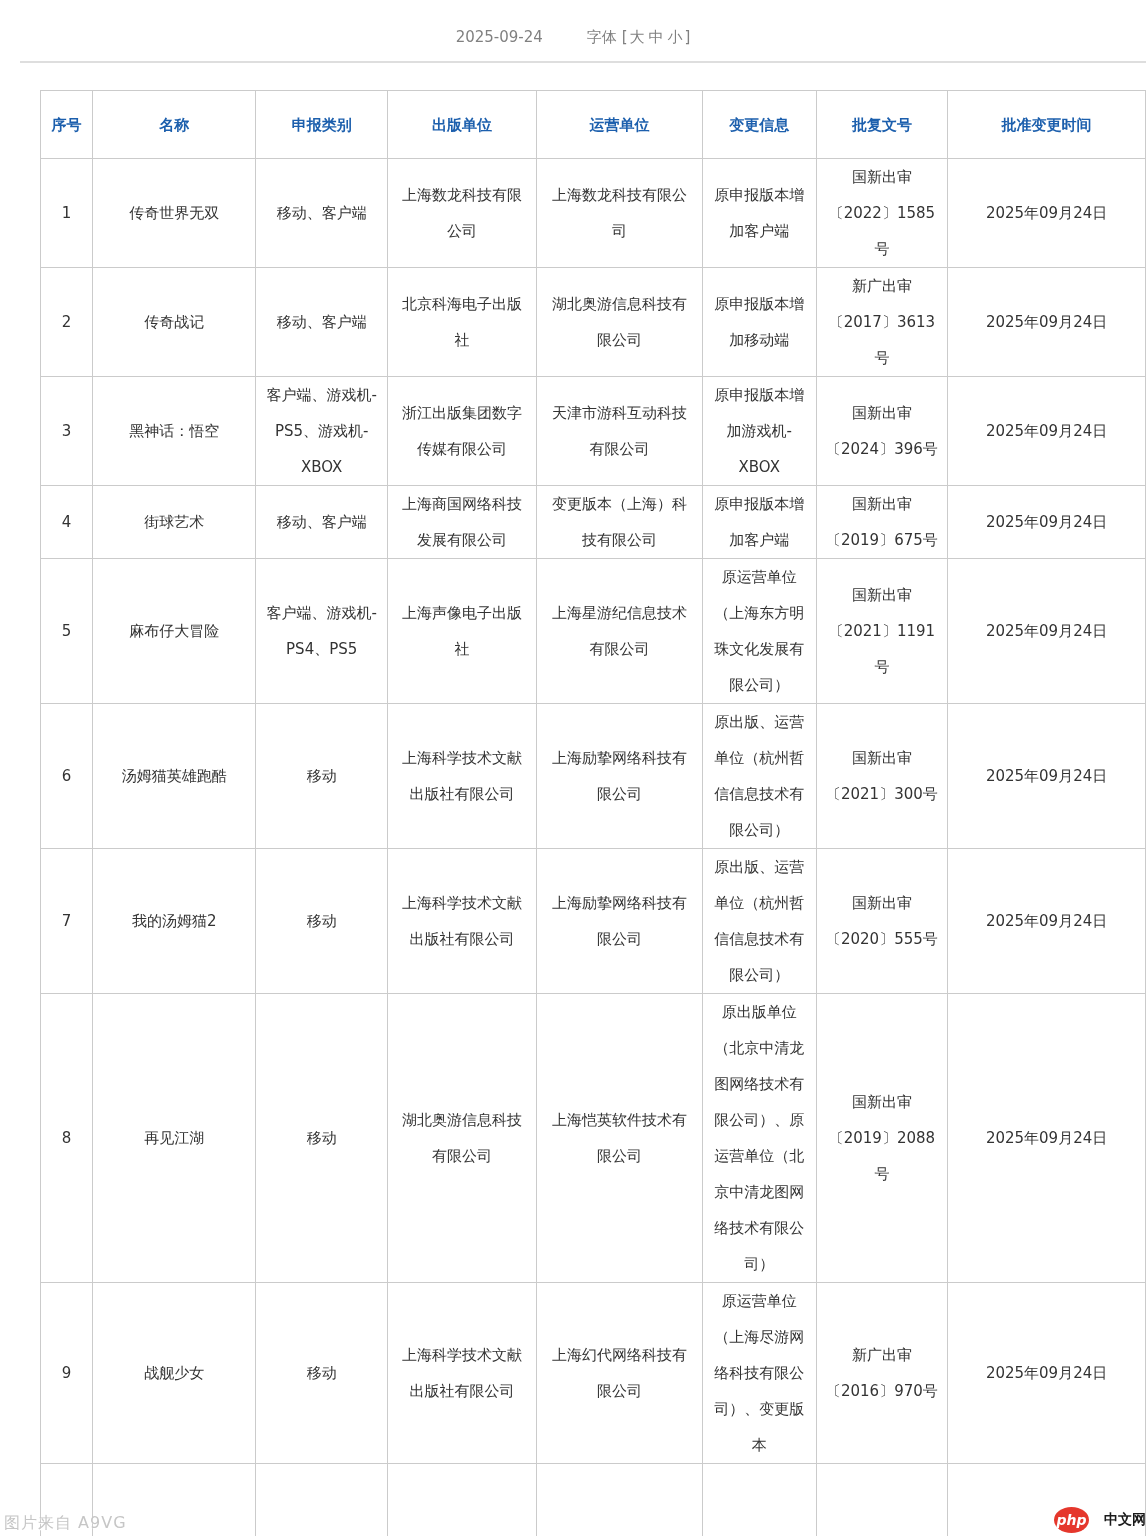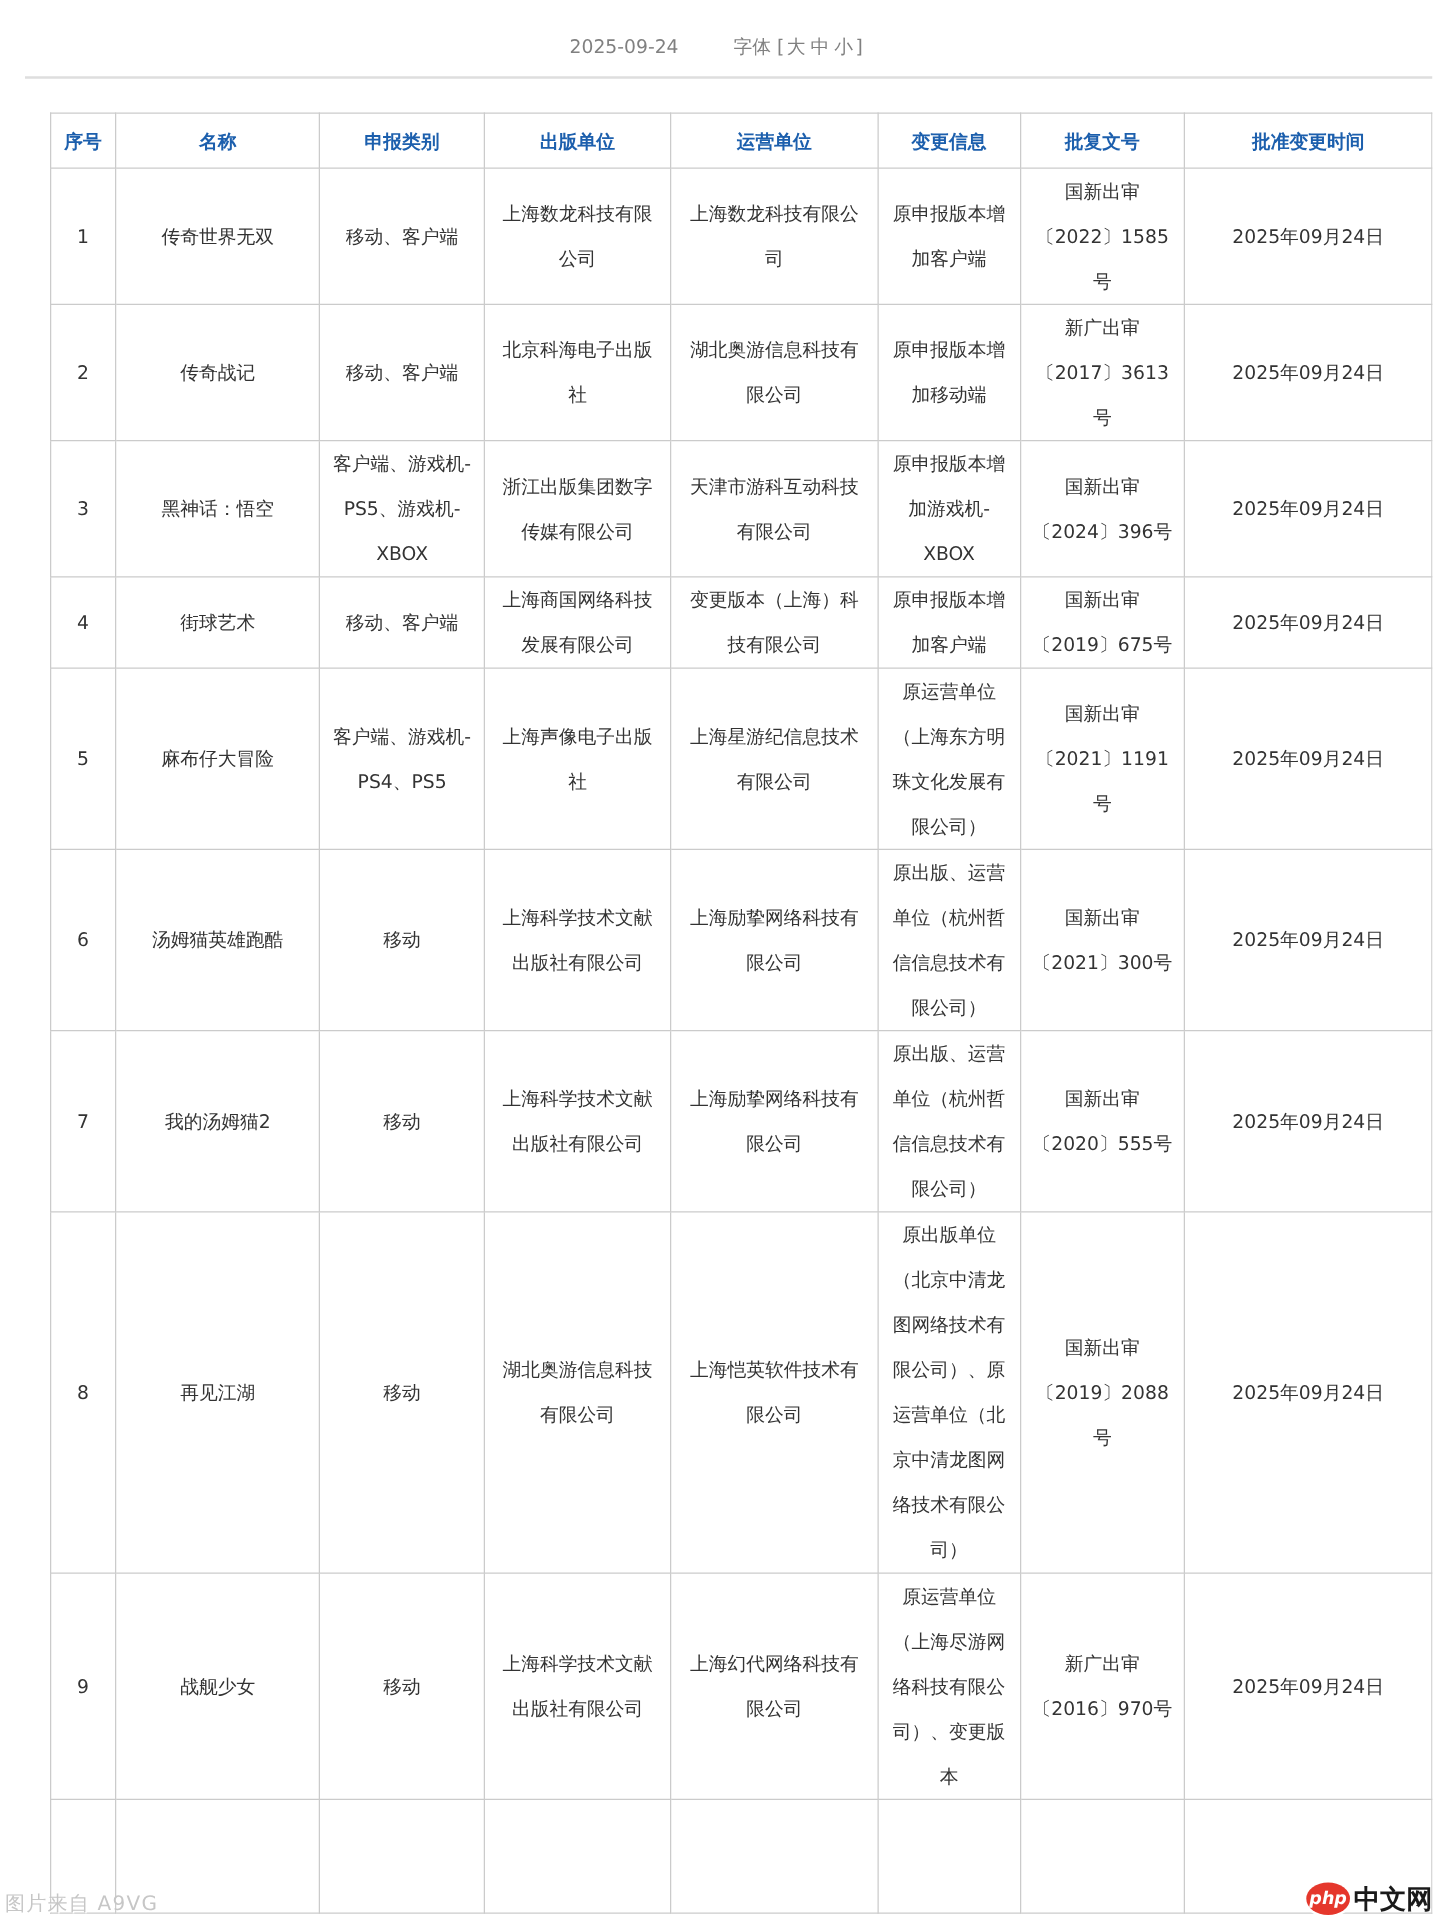--- a/index.html
+++ b/index.html
@@ -52,21 +52,21 @@
     vertical-align: middle;
     font-size: 15px;
     padding: 0 9px;
     word-break: normal;
   }
   .approval-table th {
     height: 43px;
     color: var(--header-blue, #1c5fad);
     font-weight: bold;
     line-height: 20px;
-    padding: 0 4px;
+    padding: 12px 4px;
   }
   .approval-table td {
     color: var(--cell-text, #333333);
     line-height: 36px;
   }
   .approval-table tr.partial-row td { height: 90px; }
   .watermark {
     position: absolute;
     left: 4px;
     bottom: 2px;
@@ -90,24 +90,24 @@
     justify-content: center;
     width: 35px;
     height: 26px;
     border-radius: 50%;
     background: var(--logo-red, #e5372c);
     color: #ffffff;
     font-size: 14px;
     font-weight: bold;
     font-style: italic;
     box-shadow: 0 0 0 2px #ffffff;
-    margin-right: 3px;
+    margin-right: 15px;
   }
   .logo-text {
-    font-size: 21px;
+    font-size: 14px;
     font-weight: bold;
     color: #1a1a1a;
     letter-spacing: 0px;
   }
 </style>
 </head>
 <body>
 
 <div class="page">
 

